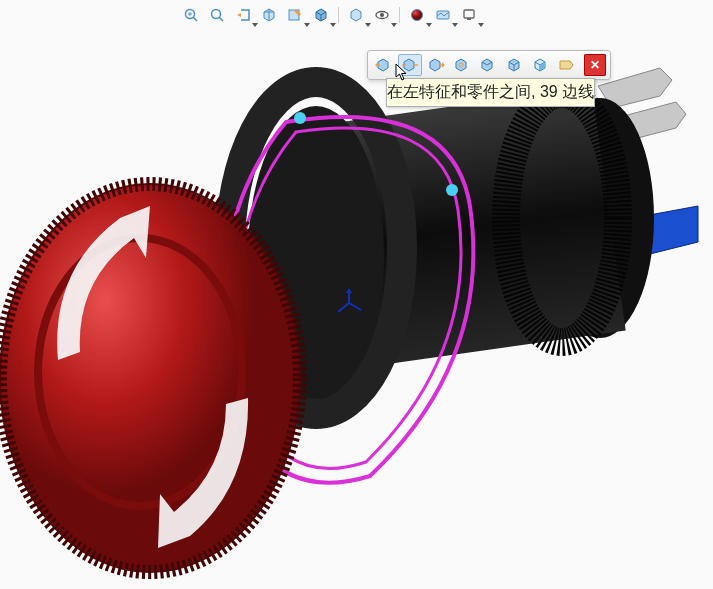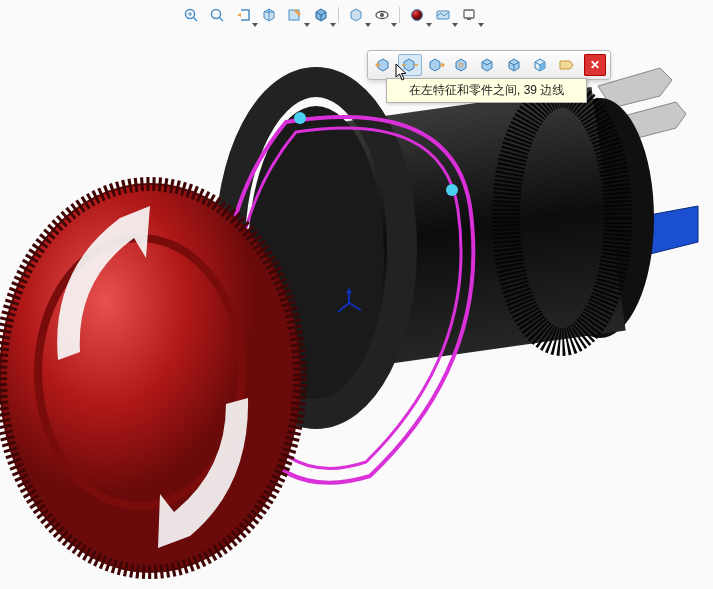--- a/index.html
+++ b/index.html
@@ -80,22 +80,22 @@
       width: 22px;
       box-shadow: inset 0 0 0 1px #a00;
       margin-left: 4px;
     }
     .tooltip {
       position: absolute;
       top: 78px;
       left: 386px;
       background: #ffffe1;
       border: 1px solid #b0b0b0;
-      padding: 3px 22px;
-      font-size: 12px;
+      padding: 3px 0;
+      font-size: 16px;
       color: #222;
       white-space: nowrap;
       box-shadow: 1px 1px 3px rgba(0,0,0,.2);
     }
     .cursor {
       position: absolute;
       top: 63px;
       left: 395px;
       width: 14px;
       height: 18px;

